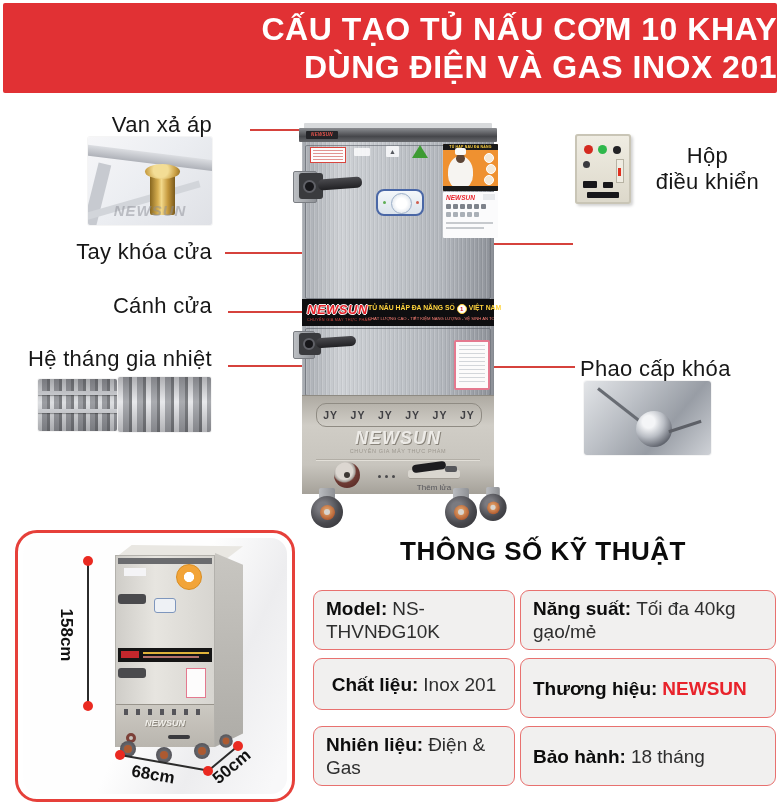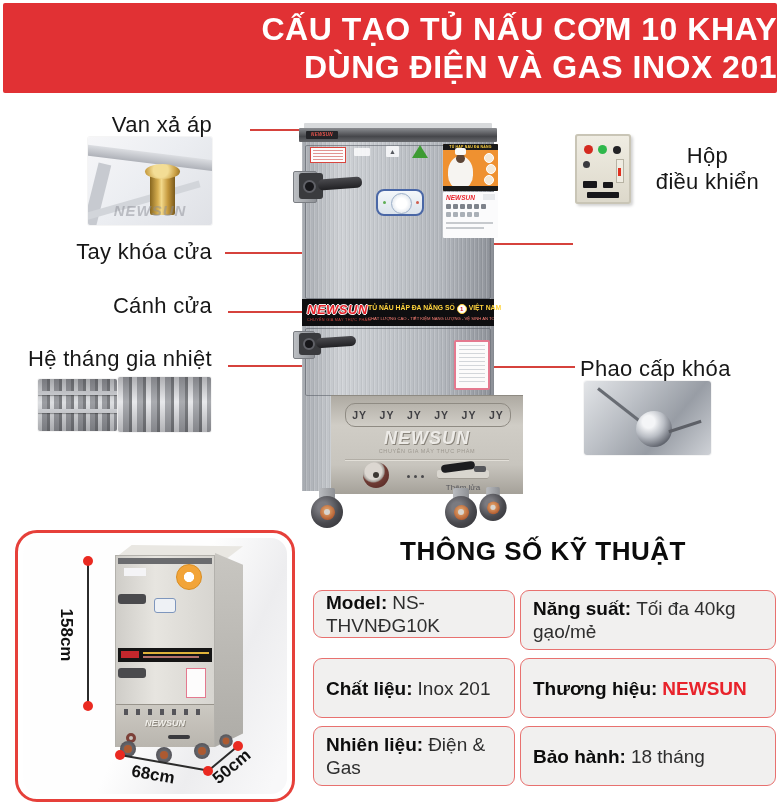--- a/index.html
+++ b/index.html
@@ -108,21 +108,21 @@
   .band-brand-sub{position:absolute;left:5px;top:19px;color:#c9453e;font-size:3.8px;letter-spacing:.3px;white-space:nowrap;}
   .band-main{position:absolute;left:66px;top:5px;width:124px;color:#ffd43d;font-weight:700;font-size:6.8px;white-space:nowrap;}
   .band-circ{display:inline-block;width:8px;height:8px;border-radius:50%;background:#fff;color:#d5232b;
     font-size:6px;font-weight:700;text-align:center;line-height:8px;border:1px solid #ffd43d;vertical-align:-1px;}
   .band-sub2{position:absolute;left:66px;top:17px;width:126px;color:#ff8076;font-size:4.2px;white-space:nowrap;overflow:hidden;}
   .manual-sticker{left:152px;top:198px;width:36px;height:50px;background:#fcfbfb;border:2px solid #e4798f;
     border-radius:2px;box-sizing:border-box;padding:3px;}
   .manual-sticker i{display:block;width:100%;height:100%;
     background:repeating-linear-gradient(180deg,#d3d6da 0 1px,transparent 1px 4px);}
   .m-base{left:0;top:253px;width:192px;height:98px;border-top:1px solid #8e8a82;
-    background:linear-gradient(180deg,#aeaaa2 0,#d0cdc6 30%,#c8c5be 70%,#a5a199 100%);margin-left:29px;}
+    background:linear-gradient(180deg,#aeaaa2 0,#d0cdc6 30%,#c8c5be 70%,#a5a199 100%);}
   .vent-box{position:absolute;left:14px;top:7px;width:164px;height:22px;border:1px solid #8f8b83;
     border-radius:10px;display:flex;justify-content:space-around;align-items:center;}
   .vent{font-weight:700;font-size:10.5px;color:#3f3f43;letter-spacing:1px;}
   .base-brand{position:absolute;left:0;top:32px;width:100%;text-align:center;font-style:italic;font-weight:900;
     font-size:18px;color:#edebe7;text-shadow:1px 1px 0 #89847b;letter-spacing:1px;}
   .base-sub{position:absolute;left:0;top:52px;width:100%;text-align:center;font-size:5.5px;color:#9d9890;letter-spacing:.6px;}
   .base-line{position:absolute;left:14px;top:63px;width:164px;height:1px;background:#b2aea6;box-shadow:0 1px 0 #e2dfd8;}
   .knob{position:absolute;left:32px;top:66px;width:26px;height:26px;border-radius:50%;
     background:radial-gradient(circle at 40% 35%,#dcd7d1 0 36%,#a8a39d 46%,#6f3b34 52%,#4e2421 100%);}
   .knob i{position:absolute;left:10px;top:10px;width:6px;height:6px;border-radius:50%;background:#3c3733;}
@@ -412,27 +412,27 @@
       <div class="ddot" style="left:185px;top:233px;"></div>
       <div class="ddot" style="left:215px;top:208px;"></div>
       <div class="dimlabel" style="left:18px;top:92px;transform:rotate(90deg);">158cm</div>
       <div class="dimlabel" style="left:105px;top:232px;transform:rotate(10deg);">68cm</div>
       <div class="dimlabel" style="left:184px;top:224px;transform:rotate(-40deg);">50cm</div>
     </div>
   </div>
 
   <div class="abs specs-title">THÔNG SỐ KỸ THUẬT</div>
 
-  <div class="abs spec-card" style="left:313px;top:590px;width:202px;height:48px;">
+  <div class="abs spec-card" style="left:313px;top:590px;width:202px;height:60px;">
     <div><b>Model:</b><span>NS-THVNĐG10K</span></div>
   </div>
   <div class="abs spec-card" style="left:520px;top:590px;width:256px;height:60px;">
     <div><b>Năng suất:</b><span>Tối đa 40kg gạo/mẻ</span></div>
   </div>
-  <div class="abs spec-card" style="left:313px;top:658px;width:202px;height:60px;">
+  <div class="abs spec-card" style="left:313px;top:658px;width:202px;height:52px;justify-content:center;">
     <div><b>Chất liệu:</b><span>Inox 201</span></div>
   </div>
   <div class="abs spec-card" style="left:313px;top:726px;width:202px;height:60px;">
     <div><b>Nhiên liệu:</b><span>Điện &amp; Gas</span></div>
   </div>
   <div class="abs spec-card" style="left:520px;top:658px;width:256px;height:60px;">
     <div><b>Thương hiệu:</b><span class="brand-red">NEWSUN</span></div>
   </div>
   <div class="abs spec-card" style="left:520px;top:726px;width:256px;height:60px;">
     <div><b>Bảo hành:</b><span>18 tháng</span></div>

